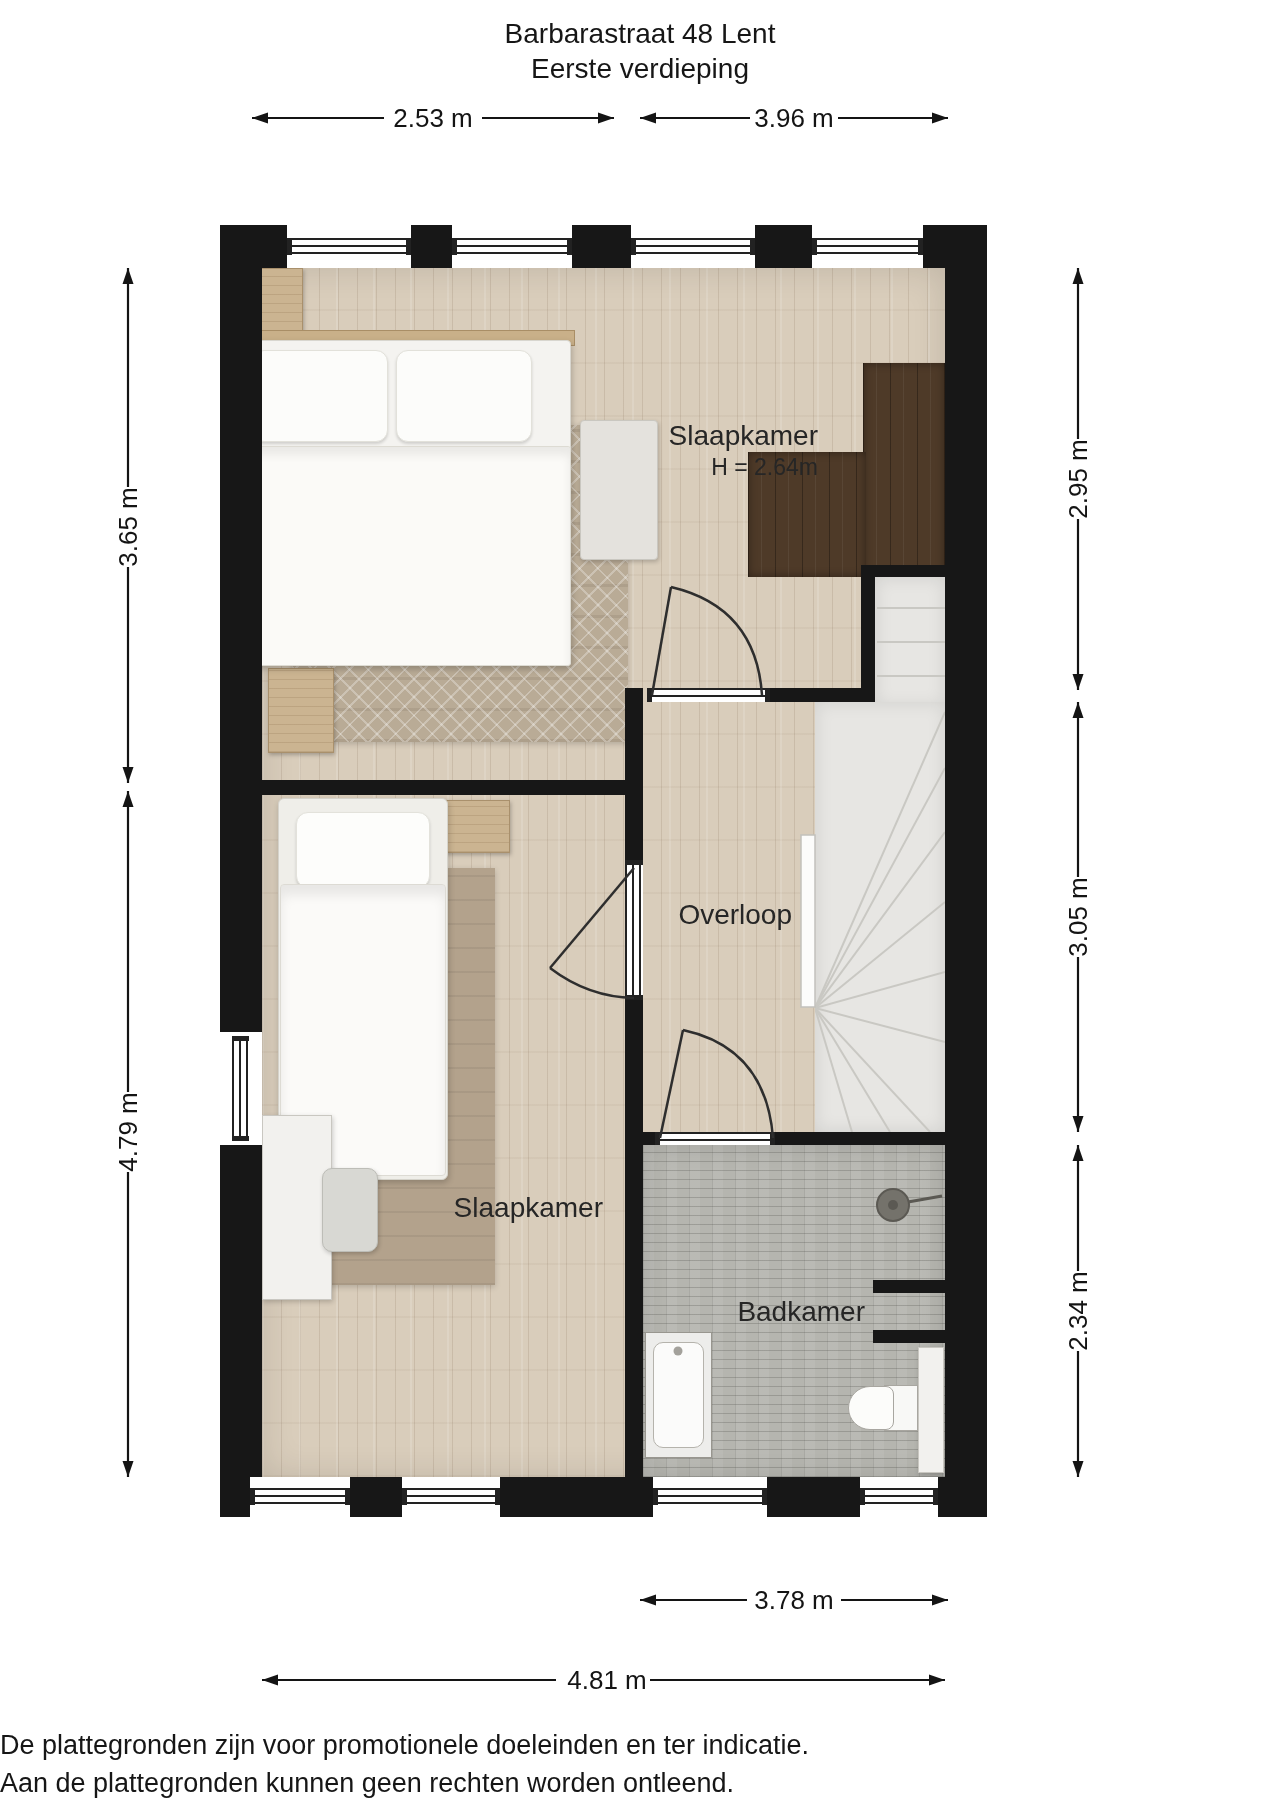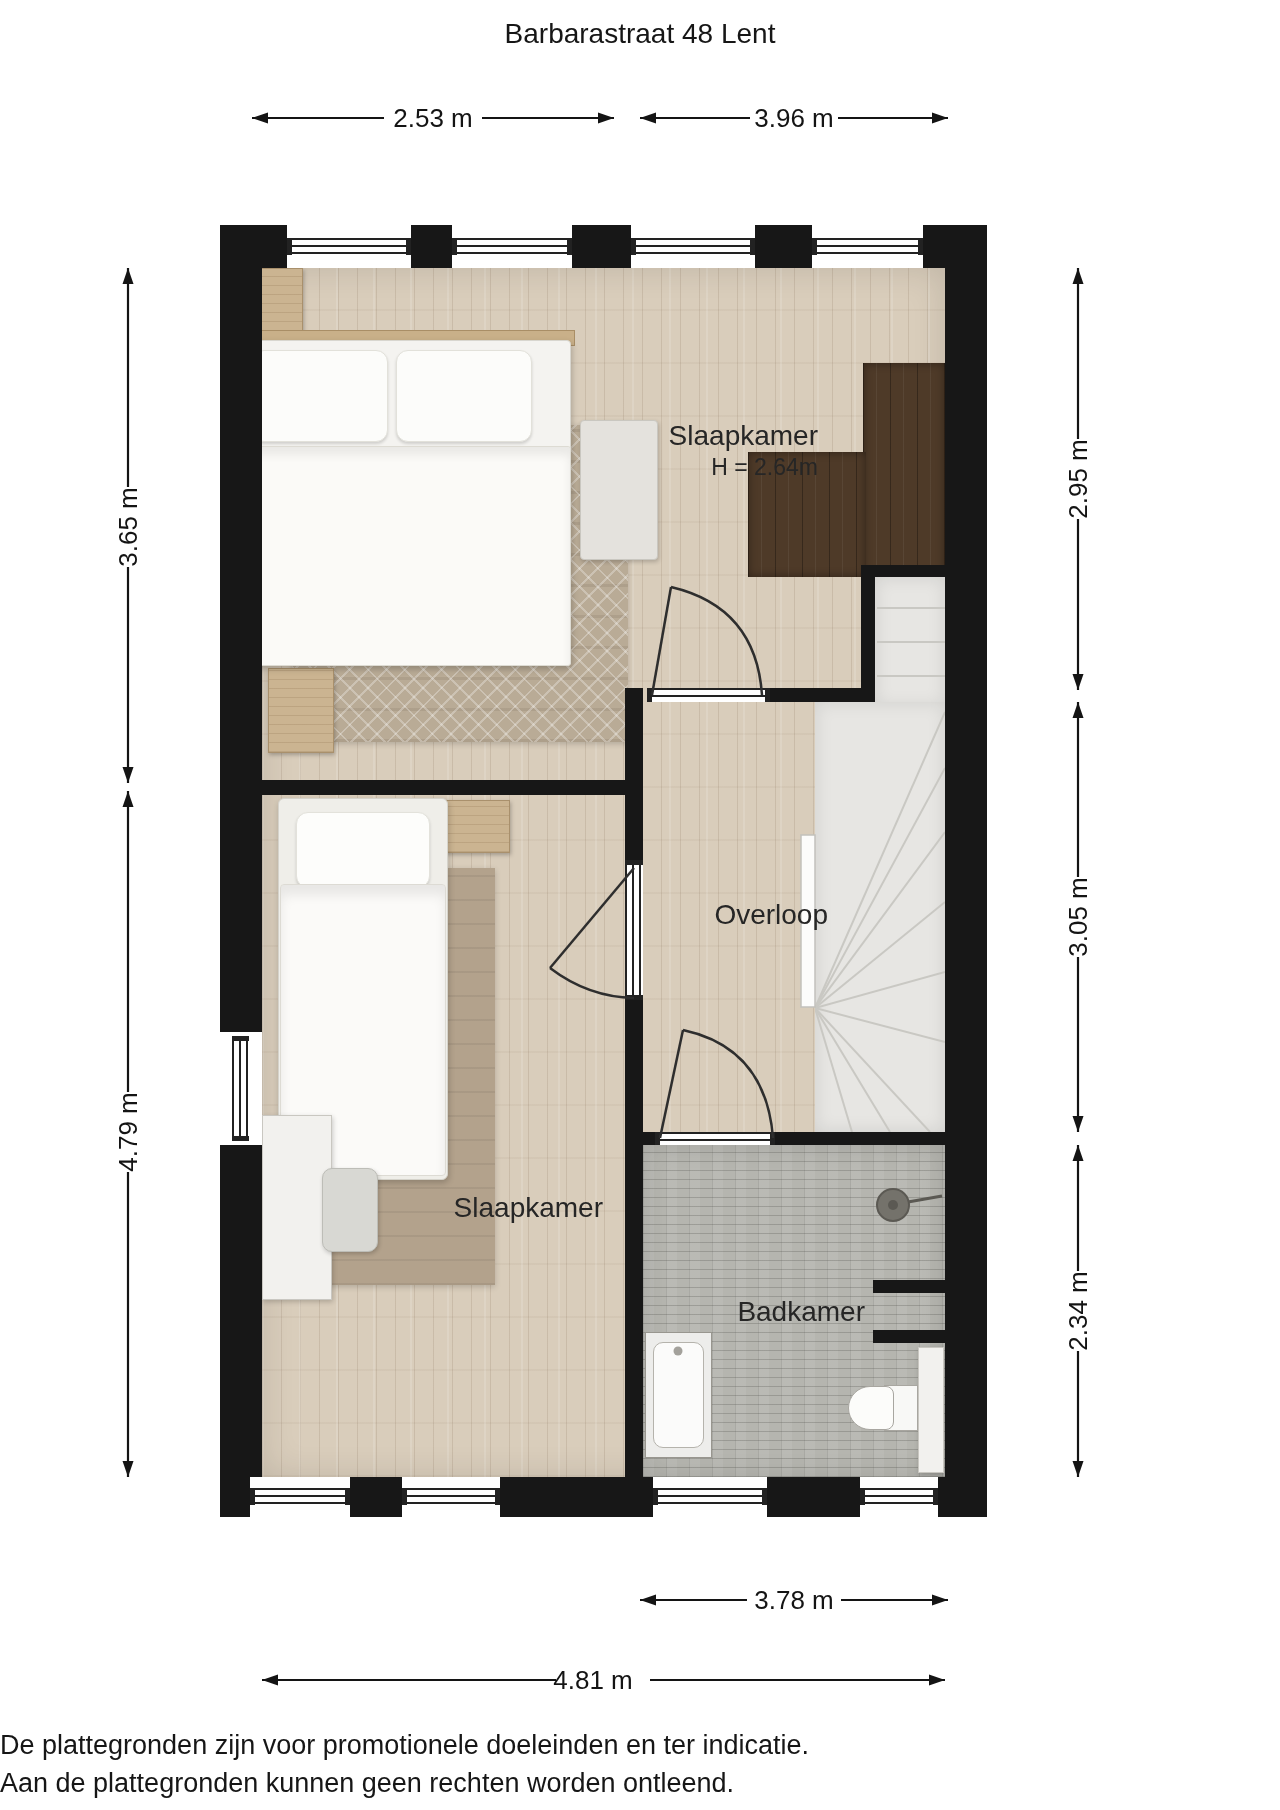--- a/index.html
+++ b/index.html
@@ -57,20 +57,21 @@
   .footer{position:absolute;left:0;top:1726px;width:1280px;font-size:27px;line-height:38px;color:#161616;}
   svg.overlay{position:absolute;left:0;top:0;pointer-events:none;}
 </style>
 </head>
 <body>
 
 <div class="page">
 
   <div class="title">
     <div>Barbarastraat 48 Lent</div>
+    <div>Eerste verdieping</div>
   </div>
 
   <div class="floor-wood" style="left:262px;top:268px;width:683px;height:1209px;"></div>
   <div class="floor-stairs" style="left:875px;top:577px;width:70px;height:130px;"></div>
   <div class="floor-stairs" style="left:815px;top:702px;width:130px;height:430px;"></div>
   <div class="floor-tile" style="left:643px;top:1145px;width:302px;height:332px;"></div>
 
   <div class="furn rug1" style="left:292px;top:425px;width:336px;height:317px;"></div>
   <div class="furn woodbox" style="left:233px;top:268px;width:70px;height:100px;"></div>
   <div class="furn woodbox" style="left:268px;top:668px;width:66px;height:85px;"></div>
@@ -235,25 +236,25 @@
 
   <div class="dimlbl" style="left:378px;top:103px;">2.53 m</div>
   <div class="dimlbl" style="left:739px;top:103px;">3.96 m</div>
   <div class="dimlbl rot" style="left:73px;top:512px;">3.65 m</div>
   <div class="dimlbl rot" style="left:73px;top:1117px;">4.79 m</div>
   <div class="dimlbl rot" style="left:1023px;top:464px;">2.95 m</div>
   <div class="dimlbl rot" style="left:1023px;top:902px;">3.05 m</div>
   <div class="dimlbl rot" style="left:1023px;top:1296px;">2.34 m</div>
   <div class="dimlbl rot" style="left:1095px;top:857px;">8.51 m</div>
   <div class="dimlbl" style="left:739px;top:1585px;">3.78 m</div>
-  <div class="dimlbl" style="left:538px;top:1665px;">4.81 m</div>
+  <div class="dimlbl" style="left:552px;top:1665px;">4.81 m</div>
 
   <div class="lbl" style="left:658px;top:420px;width:160px;">Slaapkamer</div>
   <div class="lbl sub" style="left:658px;top:454px;width:160px;">H = 2.64m</div>
-  <div class="lbl" style="left:632px;top:899px;width:160px;padding-left:36px;">Overloop</div>
+  <div class="lbl" style="left:632px;top:899px;width:160px;">Overloop</div>
   <div class="lbl" style="left:443px;top:1192px;width:160px;">Slaapkamer</div>
   <div class="lbl" style="left:705px;top:1296px;width:160px;">Badkamer</div>
 
   <div class="footer">
     <div>De plattegronden zijn voor promotionele doeleinden en ter indicatie.</div>
     <div>Aan de plattegronden kunnen geen rechten worden ontleend.</div>
   </div>
 
 </div>
 

